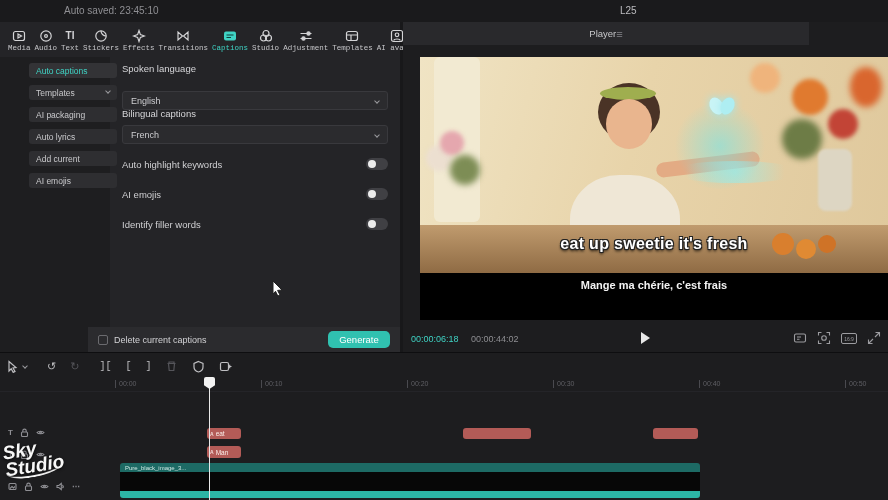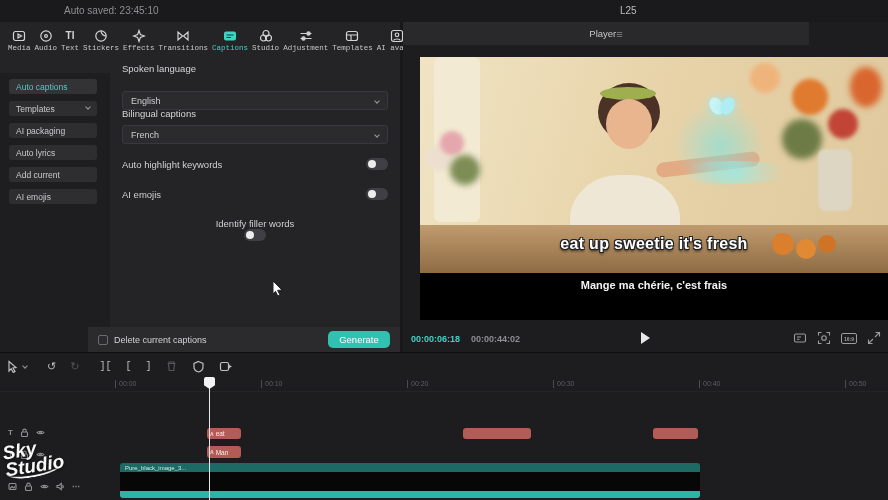--- a/index.html
+++ b/index.html
@@ -14,21 +14,21 @@
 
   
   #leftpanel{left:0;top:22px;width:400px;height:330px;background:#242427;}
   #tooltabs{left:2px;top:24px;width:396px;height:33px;display:flex;justify-content:space-between;padding:0 4px;}
   .ttab{display:flex;flex-direction:column;align-items:center;justify-content:center;gap:1px;padding:1px 2px;cursor:pointer;}
   .ttab .lbl{font-size:7.5px;color:#c6c6c9;white-space:nowrap;font-family:Liberation Mono, monospace;}
   .ttab.active .lbl{color:#3fd3c4;}
   .ttab svg{width:14px;height:14px;stroke:#d4d4d6;fill:none;stroke-width:1.2;}
   .ttab .gly{font-size:10px;color:#d4d4d6;font-weight:bold;height:14px;line-height:14px;}
 
-  #sidebar{left:0;top:73px;width:110px;height:295px;background:#1e1e20;padding-top:6px;}
+  #sidebar{left:0;top:57px;width:110px;height:295px;background:#1e1e20;padding-top:6px;padding-left:20px;}
   .sbtn{position:relative;margin:0 0 7px 9px;width:88px;height:15px;background:#2e2e31;border-radius:3px;
         font-size:8.5px;color:#c9c9cc;display:flex;align-items:center;padding:0 7px;cursor:pointer;}
   .sbtn.active{color:#3fd3c4;background:#333336;}
   .sbtn .chev{position:absolute;right:7px;top:4px;}
   .chev{width:4px;height:4px;border-right:1.1px solid #9a9a9e;border-bottom:1.1px solid #9a9a9e;transform:rotate(45deg);display:inline-block;}
 
   #cappanel{left:110px;top:57px;width:290px;height:270px;}
   .fieldlbl{position:absolute;left:12px;font-size:9.5px;color:#d6d6d9;}
   .select{position:absolute;left:12px;width:266px;height:19px;background:#2b2b2e;border:1px solid #39393d;border-radius:3px;
           display:flex;align-items:center;justify-content:space-between;padding:0 8px;font-size:9px;color:#cdcdd0;cursor:pointer;}
@@ -49,21 +49,21 @@
   #playerhead{left:403px;top:22px;width:406px;height:23px;background:#29292c;display:flex;align-items:center;justify-content:center;padding:0 12px;}
   #playerhead .ph{font-size:9.5px;color:#c7c7ca;}
   #playerhead .menu{font-size:11px;color:#85858a;cursor:pointer;}
   #video{left:420px;top:57px;width:468px;height:263px;background:#000;overflow:hidden;padding-left:20px;}
   #film{position:absolute;left:0;top:0;width:468px;height:216px;background:linear-gradient(105deg,#f0e4c4 0%,#e8d4aa 45%,#dfc89c 100%);overflow:hidden;}
   .blob{position:absolute;border-radius:50%;}
   #capEn{position:absolute;left:0;top:178px;width:100%;text-align:center;font-size:16px;font-weight:bold;color:#fff;letter-spacing:.3px;
          text-shadow:-1px -1px 0 #222,1px -1px 0 #222,-1px 1px 0 #222,1px 1px 0 #222,0 2px 3px #000;}
   #capFr{position:absolute;left:0;top:222px;width:100%;text-align:center;font-size:11px;font-weight:bold;color:#f2f2f2;
          text-shadow:0 1px 2px #000;}
-  #pcontrols{left:403px;top:325px;width:485px;height:27px;display:flex;align-items:center;font-weight:bold;}
+  #pcontrols{left:403px;top:325px;width:485px;height:27px;display:flex;align-items:center;}
   #tc-cur{position:absolute;left:8px;font-size:9px;color:#3fd3c4;}
   #tc-total{position:absolute;left:68px;font-size:9px;color:#8e8e92;}
   #playbtn{position:absolute;left:238px;top:7px;width:0;height:0;border-left:9px solid #e8e8e8;border-top:6px solid transparent;border-bottom:6px solid transparent;cursor:pointer;}
   .picon{position:absolute;top:6px;width:14px;height:14px;cursor:pointer;}
   .picon svg{width:14px;height:14px;stroke:#9c9ca0;fill:none;stroke-width:1.1;}
   #ratioicon{font-size:5px;color:#9c9ca0;border:1px solid #9c9ca0;border-radius:2px;width:16px;height:11px;top:8px;
              display:flex;align-items:center;justify-content:center;}
 
   
   #timeline{left:0;top:352px;width:888px;height:148px;background:#1d1d1f;border-top:1px solid #0e0e10;}
@@ -226,21 +226,21 @@
         <span class="chev"></span>
     </div>
     <div class="togglerow" style="top:101px;">
       <span class="tlbl">Auto highlight keywords</span>
       <span class="toggle"></span>
     </div>
     <div class="togglerow" style="top:131px;">
       <span class="tlbl">AI emojis</span>
       <span class="toggle"></span>
     </div>
-    <div class="togglerow" style="top:161px;flex-direction:column;">
+    <div class="togglerow" style="top:161px;">
       <span class="tlbl">Identify filler words</span>
       <span class="toggle"></span>
     </div>
   </div>
 
   <div class="abs" id="capfooter">
     <div class="cbwrap">
       <span class="cb"></span>
       <span class="cblbl">Delete current captions</span>
     </div>

